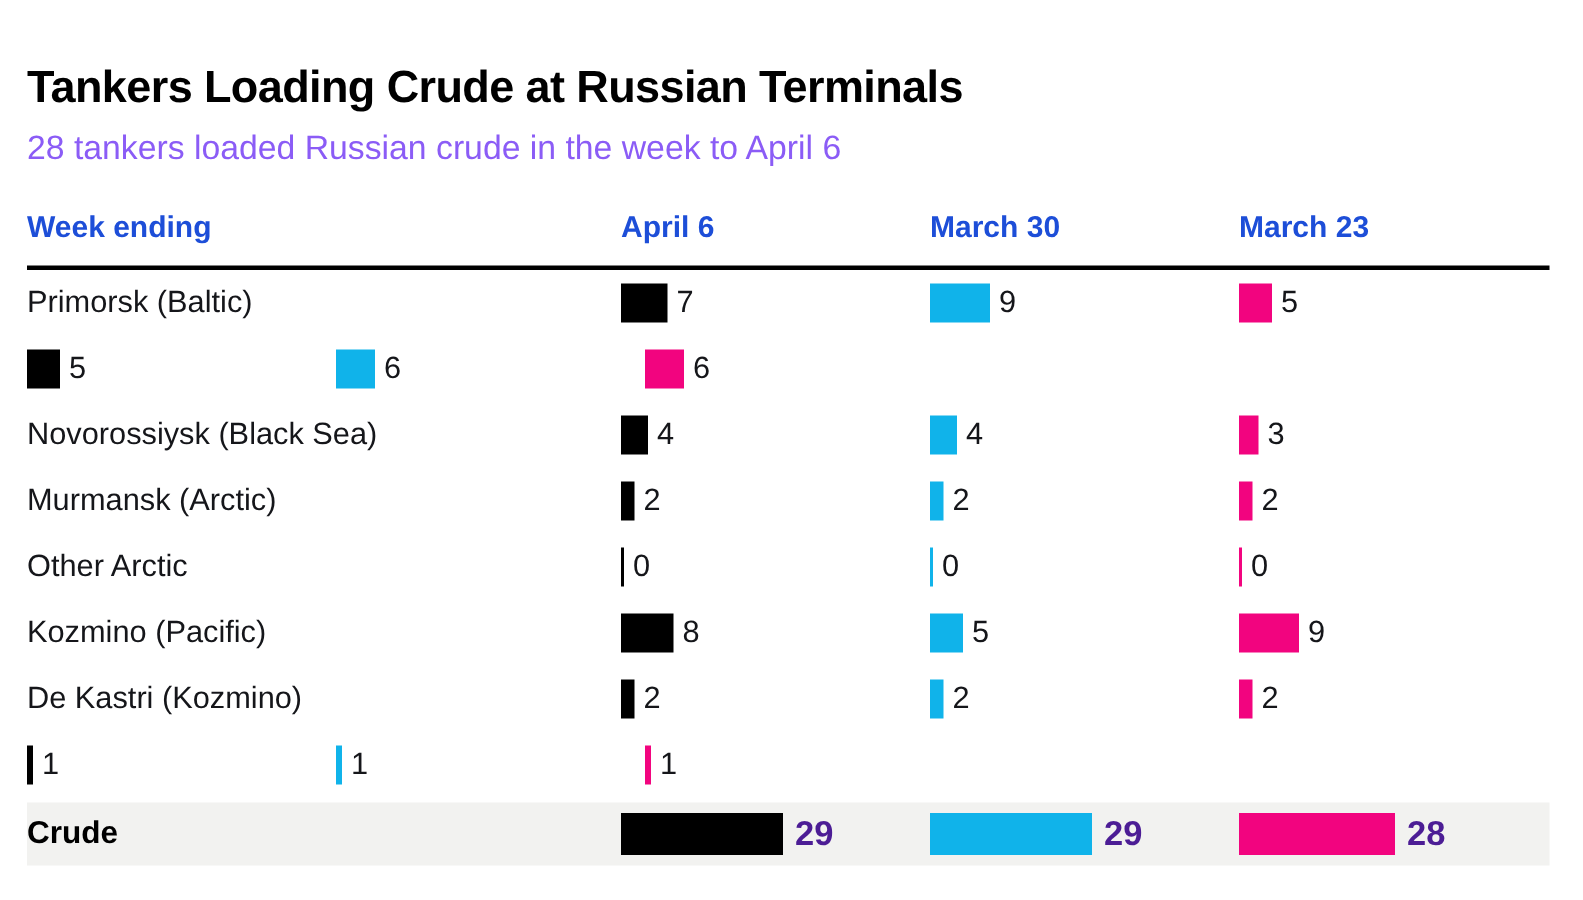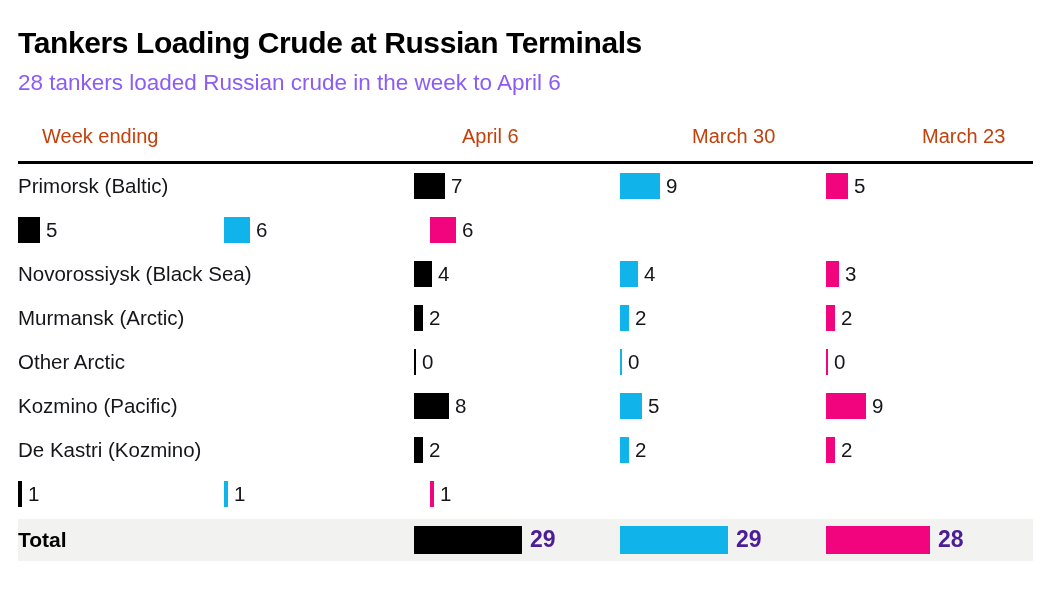--- a/index.html
+++ b/index.html
@@ -12,21 +12,21 @@
     height: 600px;
     font-family: "Liberation Sans", sans-serif;
     color: #111111;
     overflow: hidden;
   }
   .page {
     position: relative;
     width: 1055px;
     height: 424px;
     box-sizing: border-box;
-    padding: 0 18px;
+    padding: 16px 18px;
   }
 
   
   .title {
     font-size: 30px;
     font-weight: bold;
     letter-spacing: -0.4px;
     color: #000000;
     margin: 0;
     padding-top: 26px;
@@ -68,23 +68,22 @@
   .col-val {
     width: 206px;
     flex: 0 0 206px;
     display: flex;
     align-items: center;
     position: relative;
   }
   .header-row .col-label,
   .header-row .col-val {
     font-size: 20px;
-    font-weight: normal;
-    color: #c2410c;
-    margin-left: 24px;
+    font-weight: bold;
+    color: #1d4ed8;
   }
   .header-row .col-val {
     display: block;
   }
 
   .divider {
     width: 1015px;
     height: 3px;
     background: #000000;
     margin-top: 2px;
@@ -268,21 +267,21 @@
             <span class="bar-value">1</span>
           </div>
           <div class="col-val">
             <span class="bar" style="background: rgb(242, 4, 127); width: 4px;"></span>
             <span class="bar-value">1</span>
           </div>
         </div>
       </div>
 
     <div class="total-row">
-      <div class="col-label">Total</div>
+      <div class="col-label">Crude</div>
       <div class="col-val">
         <span class="bar" style="background: rgb(0, 0, 0); width: 108px;"></span>
         <span class="bar-value">29</span>
       </div>
       <div class="col-val">
         <span class="bar" style="background: rgb(16, 179, 234); width: 108px;"></span>
         <span class="bar-value">29</span>
       </div>
       <div class="col-val">
         <span class="bar" style="background: rgb(242, 4, 127); width: 104px;"></span>

